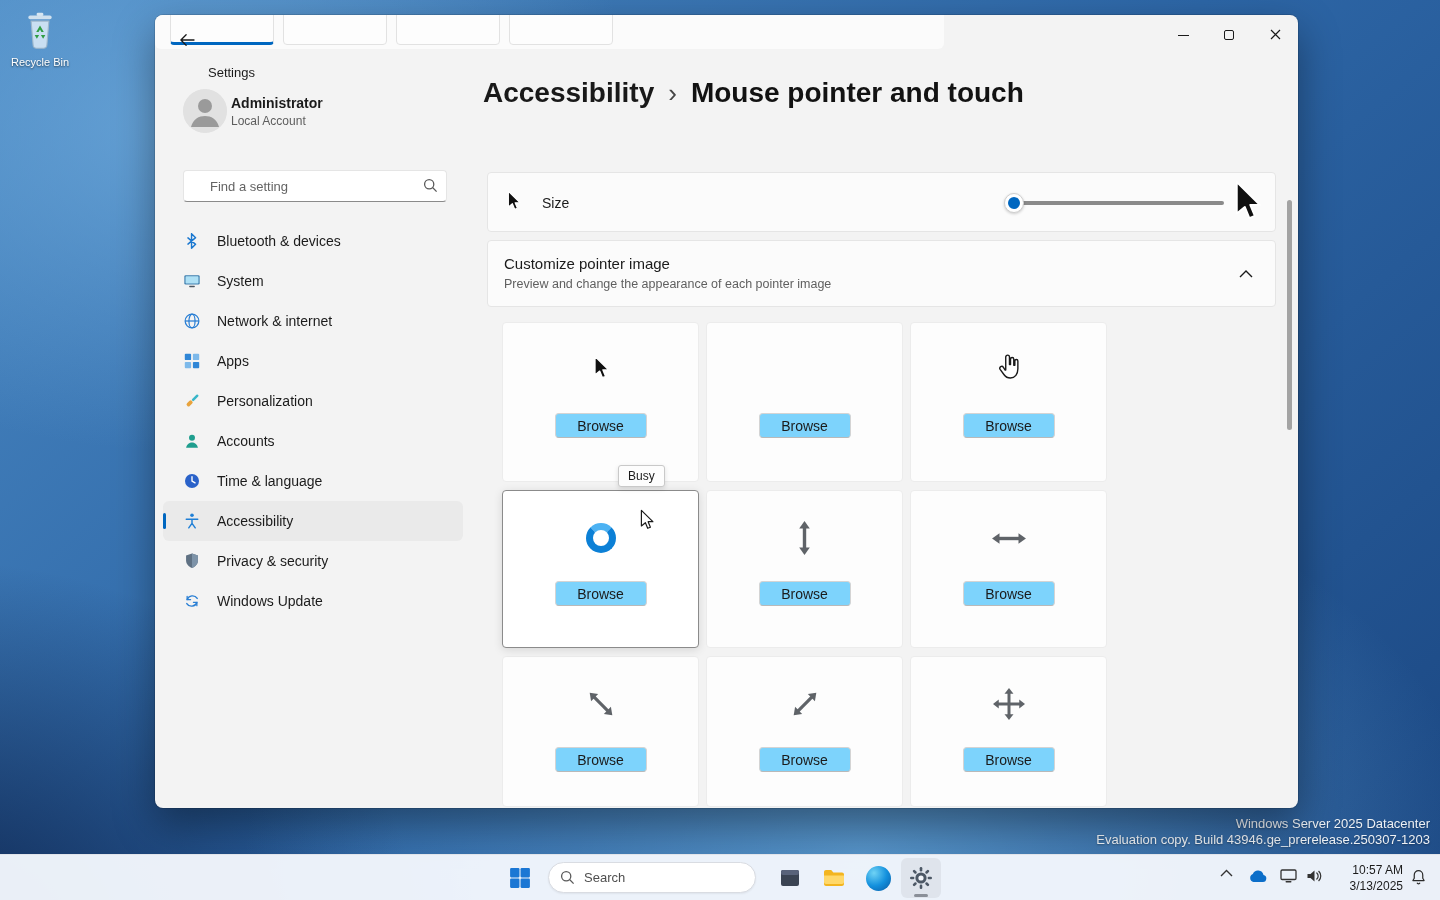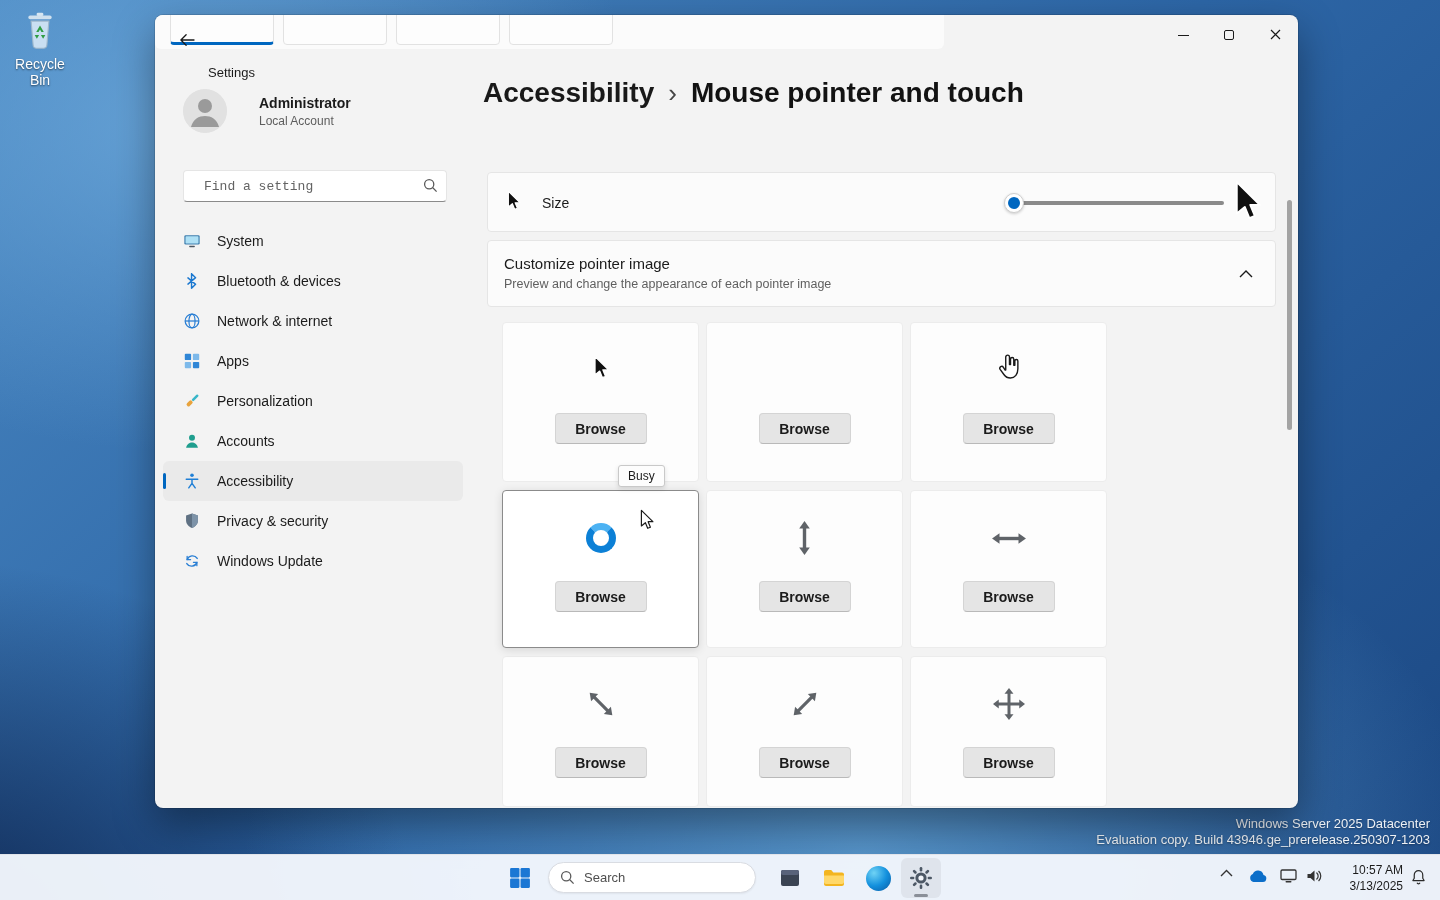--- a/index.html
+++ b/index.html
@@ -10,49 +10,49 @@
     background:
       radial-gradient(1000px 650px at 60% 95%, rgba(125,195,240,.55), rgba(125,195,240,0) 62%),
       radial-gradient(820px 560px at 12% 14%, rgba(110,170,220,.75), rgba(110,170,220,0) 58%),
       radial-gradient(900px 700px at -5% 105%, rgba(10,30,70,.9), rgba(10,30,70,0) 55%),
       linear-gradient(140deg, #4a88c2 0%, #2d66a6 48%, #1b4782 100%);
   }
   .abs { position: absolute; }
 
   
   .recycle-bin { left: 8px; top: 10px; width: 64px; text-align: center; }
-  .recycle-bin .label { color: #fff; font-size: 14px; text-shadow: 0 1px 2px rgba(0,0,0,.6); margin-top: 2px; }
+  .recycle-bin .label { color: #fff; font-size: 11px; text-shadow: 0 1px 2px rgba(0,0,0,.6); margin-top: 2px; }
   .watermark { right: 10px; top: 816px; text-align: right; color: rgba(255,255,255,.92); font-size: 13px; line-height: 16px; text-shadow: 0 1px 2px rgba(0,0,0,.35); }
 
   
   .win {
     left: 155px; top: 15px; width: 1143px; height: 793px;
     background: #f3f3f3; border-radius: 8px; overflow: hidden;
     box-shadow: 0 16px 40px rgba(0,0,0,.38), 0 0 0 1px rgba(0,0,0,.12);
   }
   .titlebar { left: 0; top: 0; right: 0; height: 56px; }
   .back-btn { left: 14px; top: 9px; width: 36px; height: 36px; border-radius: 6px; display: flex; align-items: center; justify-content: center; }
   .win-title { left: 53px; top: 19px; font-size: 13px; margin-top: 31px; }
   .caption-btns { right: 0; top: 0; display: flex; }
   .cap-btn { width: 46px; height: 40px; display: flex; align-items: center; justify-content: center; }
   .glyph-min { width: 11px; border-top: 1.2px solid #1a1a1a; display: block; }
   .glyph-max { width: 10px; height: 10px; border: 1.2px solid #1a1a1a; border-radius: 2px; display: block; }
 
   
   .sidebar { left: 0; top: 56px; width: 332px; bottom: 0; }
   .user-row { position: absolute; left: 28px; top: 18px; display: flex; align-items: center; }
   .avatar { width: 44px; height: 44px; border-radius: 50%; background: #e3e3e3; display: flex; align-items: center; justify-content: center; overflow: hidden; }
-  .user-meta { margin-left: 32px; }
+  .user-meta { margin-left: 4px; }
   .user-name { font-size: 14px; font-weight: bold; }
   .user-type { font-size: 12px; color: #5d5d5d; margin-top: 3px; }
   .search-box { position: absolute; left: 28px; top: 99px; width: 264px; height: 32px; }
   .search-box input {
     width: 100%; height: 100%; border: 1px solid #e5e5e5; border-bottom: 1px solid #8a8a8a;
-    border-radius: 4px; background: #fff; padding: 0 30px 0 20px; font-size: 13px; color: #333;
-    font-family: Liberation Mono, monospace; outline: none;
+    border-radius: 4px; background: #fff; padding: 0 30px 0 26px; font-size: 13px; color: #333;
+    font-family: Liberation Sans, sans-serif; outline: none;
   }
   .search-box input::placeholder { color: #636363; }
   .search-box .mag { position: absolute; right: 9px; top: 8px; }
   .nav { position: absolute; left: 8px; right: 24px; top: 150px; }
   .nav-item { position: relative; display: flex; align-items: center; height: 40px; padding-left: 20px; border-radius: 6px; }
   .nav-item .lbl { margin-left: 16px; font-size: 14px; }
   .nav-item.sel { background: #eaeaea; }
   .nav-item.sel::before { content: ""; position: absolute; left: 0; top: 12px; width: 3px; height: 16px; border-radius: 2px; background: #0067c0; }
   .nico { width: 18px; height: 18px; flex: 0 0 18px; }
 
@@ -79,22 +79,22 @@
   .cust-card { left: 332px; top: 225px; width: 789px; height: 67px; }
   .cust-title { position: absolute; left: 16px; top: 14px; font-size: 15px; }
   .cust-sub { position: absolute; left: 16px; top: 36px; font-size: 12.5px; color: #5f5f5f; }
   .expander { position: absolute; right: 18px; top: 24px; width: 22px; height: 18px; display: flex; align-items: center; justify-content: center; }
 
   .pcard { position: absolute; width: 197px; background: #fdfdfd; border: 1px solid #ececec; border-radius: 4px; }
   .pcard.sel { border: 1px solid #8b8b8b; background: #fff; box-shadow: 0 2px 10px rgba(0,0,0,.12); z-index: 2; }
   .icon-wrap { position: absolute; left: 0; right: 0; top: 12px; height: 70px; display: flex; align-items: center; justify-content: center; }
   .browse-btn {
     position: absolute; top: 90px; left: 50%; transform: translateX(-50%);
-    width: 92px; height: 31px; background: #e5e5e5; border: 1px solid #d4d4d4; border-bottom-color: #b9b9b9;
-    border-radius: 4px; font-size: 14px; color: #1b1b1b; font-family: "Liberation Sans", sans-serif; font-weight: bold;
+    width: 92px; height: 25px; background: #7dd3fc; border: 1px solid #d4d4d4; border-bottom-color: #b9b9b9;
+    border-radius: 4px; font-size: 14px; color: #1b1b1b; font-family: "Liberation Sans", sans-serif;
   }
   .busy-ring { width: 30px; height: 30px; border-radius: 50%; border: 7px solid #0c80d6; border-top-color: #4cb2f3; }
   .rot45 { transform: rotate(45deg); }
   .rotm45 { transform: rotate(-45deg); }
   .rot90 { transform: rotate(90deg); }
   .icon-box { width: 40px; height: 40px; display: flex; align-items: center; justify-content: center; }
 
   .tooltip { left: 463px; top: 450px; background: #fdfdfd; border: 1px solid #c9c9c9; border-radius: 3px; padding: 3px 9px; font-size: 12px; box-shadow: 0 2px 5px rgba(0,0,0,.12); z-index: 60; }
   .overlay-cursor { left: 483px; top: 494px; z-index: 61; }
   .vscroll { left: 1132px; top: 185px; width: 5px; height: 230px; background: #a3a3a3; border-radius: 3px; }
@@ -181,32 +181,32 @@
         <span class="mag">
           <svg width="15" height="15" viewBox="0 0 15 15" fill="none" stroke="#5a5a5a" stroke-width="1.3">
             <circle cx="6.2" cy="6.2" r="4.6"></circle>
               <path d="M9.8 9.8 L13.6 13.6"></path>
           </svg>
         </span>
       </div>
 
       <div class="nav">
         <div class="nav-item">
+          <svg class="nico" viewBox="0 0 20 20" fill="none" stroke="#1b78d0" stroke-width="1.6" stroke-linejoin="round" stroke-linecap="round">
+              <path d="M9.5 2 L14 6.3 L5.5 13.5 M9.5 18 L14 13.7 L5.5 6.5 M9.5 2 V18"></path>
+            </svg>
+          <span class="lbl">Bluetooth &amp; devices</span>
+        </div>
+        <div class="nav-item">
           <svg class="nico" viewBox="0 0 20 20">
               <rect x="1.5" y="3.5" width="17" height="10.5" rx="1.5" fill="#3f7fae"></rect>
               <rect x="2.8" y="4.8" width="14.4" height="8" rx="0.8" fill="#aee0f5"></rect>
               <rect x="6.8" y="15.2" width="6.4" height="1.7" rx="0.8" fill="#4a5560"></rect>
             </svg>
           <span class="lbl">System</span>
-        </div>
-        <div class="nav-item">
-          <svg class="nico" viewBox="0 0 20 20" fill="none" stroke="#1b78d0" stroke-width="1.6" stroke-linejoin="round" stroke-linecap="round">
-              <path d="M9.5 2 L14 6.3 L5.5 13.5 M9.5 18 L14 13.7 L5.5 6.5 M9.5 2 V18"></path>
-            </svg>
-          <span class="lbl">Bluetooth &amp; devices</span>
         </div>
         <div class="nav-item">
           <svg class="nico" viewBox="0 0 20 20" fill="none" stroke="#2a7fd4" stroke-width="1.4">
               <circle cx="10" cy="10" r="7.6"></circle>
               <ellipse cx="10" cy="10" rx="3.4" ry="7.6"></ellipse>
               <path d="M2.4 10 H17.6"></path>
             </svg>
           <span class="lbl">Network &amp; internet</span>
         </div>
         <div class="nav-item">
@@ -226,20 +226,27 @@
               </g>
             </svg>
           <span class="lbl">Personalization</span>
         </div>
         <div class="nav-item">
           <svg class="nico" viewBox="0 0 20 20">
               <circle cx="10" cy="6.4" r="3.3" fill="#1f9e8e"></circle>
               <path d="M3.4 17.5 c1-4.2 3.8-5.8 6.6-5.8 s5.6 1.6 6.6 5.8 Z" fill="#1f9e8e"></path>
             </svg>
           <span class="lbl">Accounts</span>
+        </div>
+        <div class="nav-item">
+          <svg class="nico" viewBox="0 0 20 20">
+              <circle cx="10" cy="10" r="7.8" fill="#2a62c9"></circle>
+              <path d="M10 5.2 V10 L13.4 12" stroke="#fff" stroke-width="1.5" fill="none" stroke-linecap="round"></path>
+            </svg>
+          <span class="lbl">Time &amp; language</span>
         </div>
         <div class="nav-item sel">
           <svg class="nico" viewBox="0 0 20 20" fill="none" stroke="#1f7fd6" stroke-width="1.6" stroke-linecap="round" stroke-linejoin="round">
               <circle cx="10" cy="3.6" r="2" fill="#1f7fd6" stroke="none"></circle>
               <path d="M3.6 8 H16.4 M10 8 V12.6 M10 12.6 L6.4 17.6 M10 12.6 L13.6 17.6"></path>
             </svg>
           <span class="lbl">Accessibility</span>
         </div>
         <div class="nav-item">
           <svg class="nico" viewBox="0 0 20 20">

